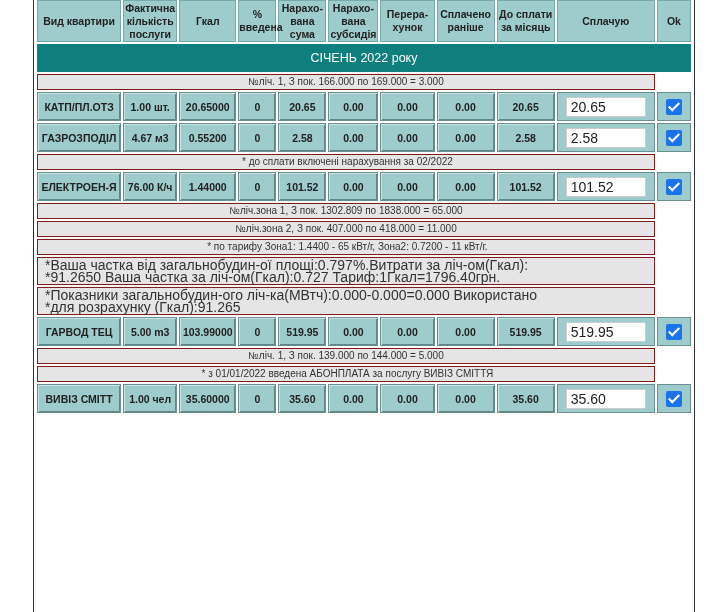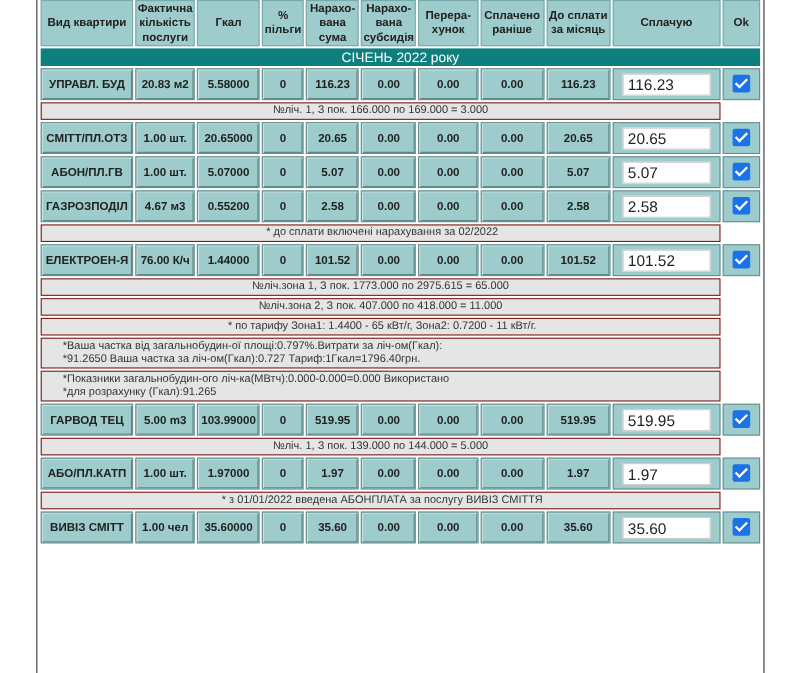--- a/index.html
+++ b/index.html
@@ -1,27 +1,27 @@
 <!DOCTYPE html>
 <html><head>
 <meta charset="utf-8">
 <style>
   html, body { margin:0; padding:0; background:#ffffff; }
   body { width:720px; height:612px; overflow:hidden; position:relative; font-family:"Liberation Sans", sans-serif; }
   .frame { position:absolute; left:33px; top:0; width:660px; height:612px; border-left:1px solid #333; border-right:1px solid #333; background:#fff; }
   table.bill { position:absolute; left:35px; top:-2px; border-collapse:separate; border-spacing:2px; table-layout:fixed; width:658px; }
   table.bill td, table.bill th { padding:0; text-align:center; vertical-align:middle; }
   .hd { background:#9ecbcb; border:1px solid #7aa; font-weight:bold; font-size:10.5px; color:#222; line-height:13px; height:40px; }
-  .month { background:#0f7f7d; color:#fff; font-size:12.5px; height:16px;margin-top:16px; }
+  .month { background:#0f7f7d; color:#fff; font-size:12.5px; height:28px;margin-top:16px; }
   .cell { background:#9ecbcb; border:1px solid #6b8f8f; box-shadow: inset 1px 1px 0 #c8e4e4, inset -1px -1px 0 #5f8787; font-weight:bold; font-size:10.5px; color:#222; height:27px; }
   .svc { font-size:10.5px; }
   .note { background:#e5e5e5; border:1px solid #7f1d1d; font-size:10px; color:#333; height:14px; line-height:12px; }
   .note.c { text-align:center; }
   .note.l { text-align:center; padding-left:3px; }
-  .note.ml { text-align:left; padding-left:19px; height:26px; font-size:10px; line-height:12px; }
+  .note.ml { text-align:left; padding-left:7px; height:26px; font-size:14px; line-height:12px; }
   .inp { background:#9ecbcb; border:1px solid #6b8f8f; height:27px; }
   .inp input { width:76px; height:20px; border:1px solid #ccc; background:#fff; font-family:"Liberation Sans", sans-serif; font-size:14px; color:#222; padding:0 4px; box-sizing:border-box; width:80px; }
   .ok { background:#9ecbcb; border:1px solid #6b8f8f; }
   .chk { display:inline-block; width:16px; height:16px; background:#1a73e8; border-radius:2px; position:relative; vertical-align:middle; }
   .chk::after { content:""; position:absolute; left:5px; top:1px; width:4px; height:9px; border:solid #fff; border-width:0 2.5px 2.5px 0; transform:rotate(45deg); }
   .blank { background:#fff; }
 </style>
 </head>
 <body>
 
@@ -39,80 +39,54 @@
       <col style="width:58px">
       <col style="width:58px">
       <col style="width:98px">
       <col style="width:34px">
   </colgroup>
   <tbody>
       <tr>
     <th class="hd">Вид квартири</th>
     <th class="hd">Фактична кількість послуги</th>
     <th class="hd">Гкал</th>
-    <th class="hd">% пільги</th>
+    <th class="hd">% введена</th>
     <th class="hd">Нарахо-вана сума</th>
     <th class="hd">Нарахо-вана субсидія</th>
     <th class="hd">Перера-хунок</th>
     <th class="hd">Сплачено раніше</th>
     <th class="hd">До сплати за місяць</th>
     <th class="hd">Сплачую</th>
     <th class="hd">Ok</th>
   </tr>
   <tr>
         <td colspan="11" class="month">СІЧЕНЬ 2022 року</td>
       </tr>
 
-  <tr>
-    <td class="cell svc">УПРАВЛ. БУД</td>
-    <td class="cell">20.83 м2</td>
-    <td class="cell">5.58000</td>
-    <td class="cell">0</td>
-    <td class="cell">116.23</td>
-    <td class="cell">0.00</td>
-    <td class="cell">0.00</td>
-    <td class="cell">0.00</td>
-    <td class="cell">116.23</td>
-    <td class="inp"><input type="text" value="116.23" style=""></td>
-    <td class="ok"><span class="chk"></span></td>
-  </tr>
 
   <tr>
         <td colspan="10" class="note c">№ліч. 1, З пок. 166.000 по 169.000 = 3.000</td>
         <td class="blank"></td>
       </tr>
 
 
   <tr>
-    <td class="cell svc">СМІТТ/ПЛ.ОТЗ</td>
+    <td class="cell svc">КАТП/ПЛ.ОТЗ</td>
     <td class="cell">1.00 шт.</td>
     <td class="cell">20.65000</td>
     <td class="cell">0</td>
     <td class="cell">20.65</td>
     <td class="cell">0.00</td>
     <td class="cell">0.00</td>
     <td class="cell">0.00</td>
     <td class="cell">20.65</td>
     <td class="inp"><input type="text" value="20.65" style=""></td>
     <td class="ok"><span class="chk"></span></td>
   </tr>
 
-  <tr>
-    <td class="cell svc">АБОН/ПЛ.ГВ</td>
-    <td class="cell">1.00 шт.</td>
-    <td class="cell">5.07000</td>
-    <td class="cell">0</td>
-    <td class="cell">5.07</td>
-    <td class="cell">0.00</td>
-    <td class="cell">0.00</td>
-    <td class="cell">0.00</td>
-    <td class="cell">5.07</td>
-    <td class="inp"><input type="text" value="5.07" style=""></td>
-    <td class="ok"><span class="chk"></span></td>
-  </tr>
 
   <tr>
     <td class="cell svc">ГАЗРОЗПОДІЛ</td>
     <td class="cell">4.67 м3</td>
     <td class="cell">0.55200</td>
     <td class="cell">0</td>
     <td class="cell">2.58</td>
     <td class="cell">0.00</td>
     <td class="cell">0.00</td>
     <td class="cell">0.00</td>
@@ -132,21 +106,21 @@
     <td class="cell">0</td>
     <td class="cell">101.52</td>
     <td class="cell">0.00</td>
     <td class="cell">0.00</td>
     <td class="cell">0.00</td>
     <td class="cell">101.52</td>
     <td class="inp"><input type="text" value="101.52" style=""></td>
     <td class="ok"><span class="chk"></span></td>
   </tr>
   <tr>
-        <td colspan="10" class="note c">№ліч.зона 1, З пок. 1773.000 по 2975.615 = 65.000</td>
+        <td colspan="10" class="note c">№ліч.зона 1, З пок. 1302.809 по 1838.000 = 65.000</td>
         <td class="blank"></td>
       </tr>
   <tr>
         <td colspan="10" class="note c">№ліч.зона 2, З пок. 407.000 по 418.000 = 11.000</td>
         <td class="blank"></td>
       </tr>
   <tr>
         <td colspan="10" class="note l">* по тарифу Зона1: 1.4400 - 65 кВт/г, Зона2: 0.7200 - 11 кВт/г.</td>
         <td class="blank"></td>
       </tr>
@@ -172,33 +146,20 @@
     <td class="cell">519.95</td>
     <td class="inp"><input type="text" value="519.95" style=""></td>
     <td class="ok"><span class="chk"></span></td>
   </tr>
   <tr>
         <td colspan="10" class="note c">№ліч. 1, З пок. 139.000 по 144.000 = 5.000</td>
         <td class="blank"></td>
       </tr>
 
   <tr>
-    <td class="cell svc">АБО/ПЛ.КАТП</td>
-    <td class="cell">1.00 шт.</td>
-    <td class="cell">1.97000</td>
-    <td class="cell">0</td>
-    <td class="cell">1.97</td>
-    <td class="cell">0.00</td>
-    <td class="cell">0.00</td>
-    <td class="cell">0.00</td>
-    <td class="cell">1.97</td>
-    <td class="inp"><input type="text" value="1.97" style=""></td>
-    <td class="ok"><span class="chk"></span></td>
-  </tr>
-  <tr>
         <td colspan="10" class="note l">* з 01/01/2022 введена АБОНПЛАТА за послугу ВИВІЗ СМІТТЯ</td>
         <td class="blank"></td>
       </tr>
 
   <tr>
     <td class="cell svc">ВИВІЗ СМІТТ</td>
     <td class="cell">1.00 чел</td>
     <td class="cell">35.60000</td>
     <td class="cell">0</td>
     <td class="cell">35.60</td>

